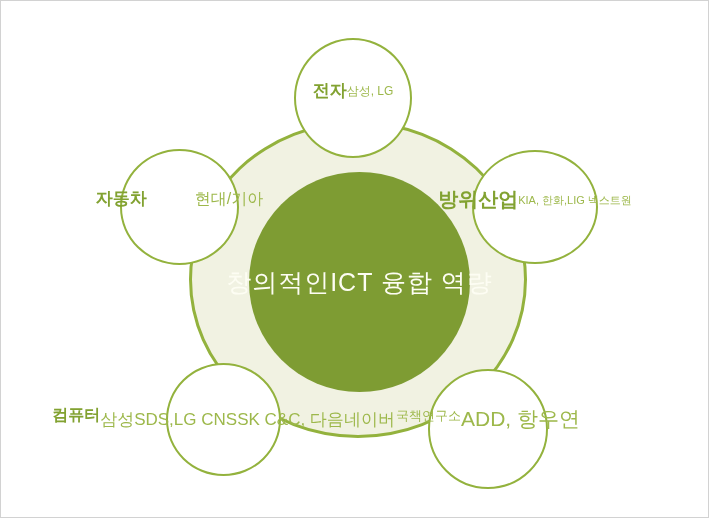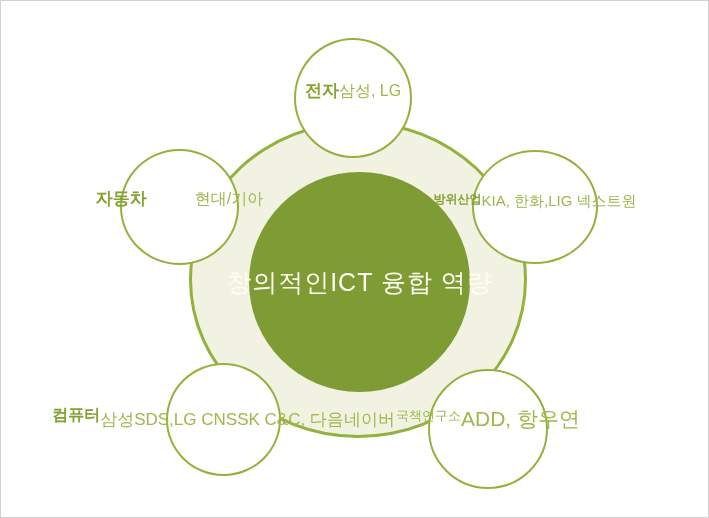--- a/index.html
+++ b/index.html
@@ -52,31 +52,31 @@
     white-space:nowrap;
   }
   .node .body-line{
     color:var(--body);
     white-space:nowrap;
   }
   
   .node-electronics{left:293px;top:37px;width:118px;height:120px;}
   .node-electronics .content{transform:translateY(-7px);}
   .node-electronics .title{font-size:17px;margin-bottom:2px;}
-  .node-electronics .body-line{font-size:16px;}
+  .node-electronics .body-line{font-size:12px;}
 
   .node-automotive{left:119px;top:148px;width:119px;height:116px;}
   .node-automotive .content{transform:translateY(-8px);}
   .node-automotive .title{font-size:17px;margin-bottom:2px;}
   .node-automotive .body-line{font-size:16px;margin-left:48px;}
 
   .node-defense{left:471px;top:149px;width:126px;height:114px;}
   .node-defense .content{transform:translateY(-7px);}
-  .node-defense .title{font-size:12px;margin-bottom:1px;}
-  .node-defense .body-line{font-size:15px;line-height:21px;}
+  .node-defense .title{font-size:20px;margin-bottom:1px;}
+  .node-defense .body-line{font-size:11px;line-height:21px;}
 
   .node-computer{left:165px;top:362px;width:115px;height:113px;}
   .node-computer .title{font-size:16px;margin-bottom:9px;}
   .node-computer .body-line{font-size:17px;line-height:14px;}
 
   .node-research{left:427px;top:368px;width:120px;height:120px;}
   .node-research .content{transform:translateY(-10px);}
   .node-research .title{font-size:13px;font-weight:normal;color:var(--body);margin-bottom:6px;}
   .node-research .body-line{font-size:21px;}
 

